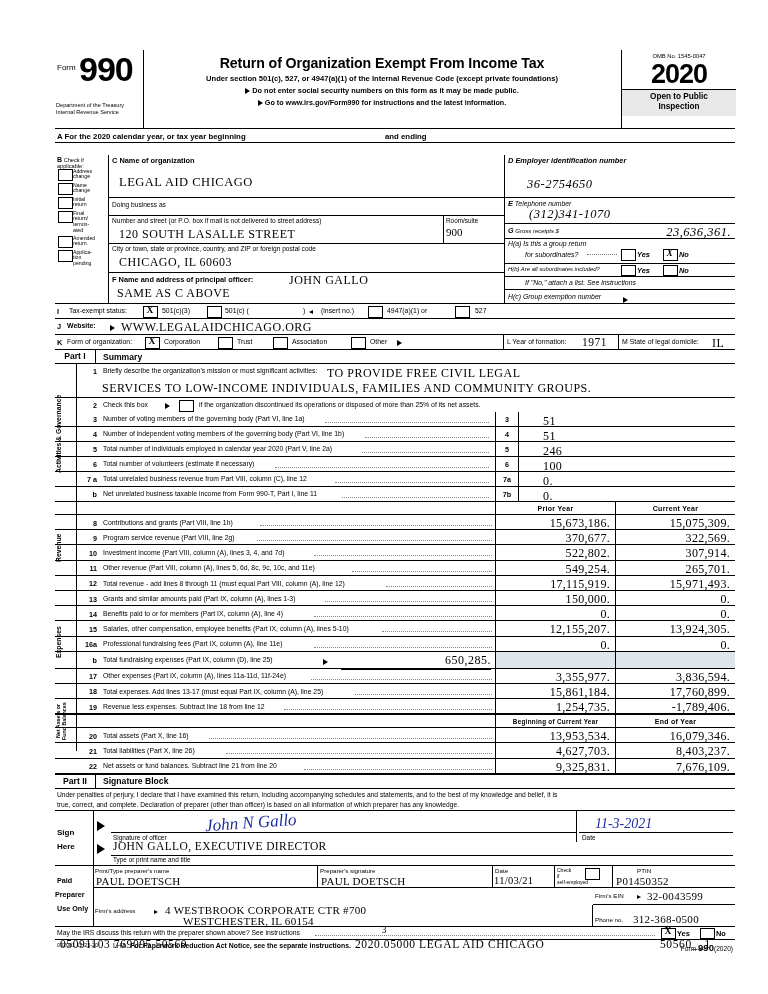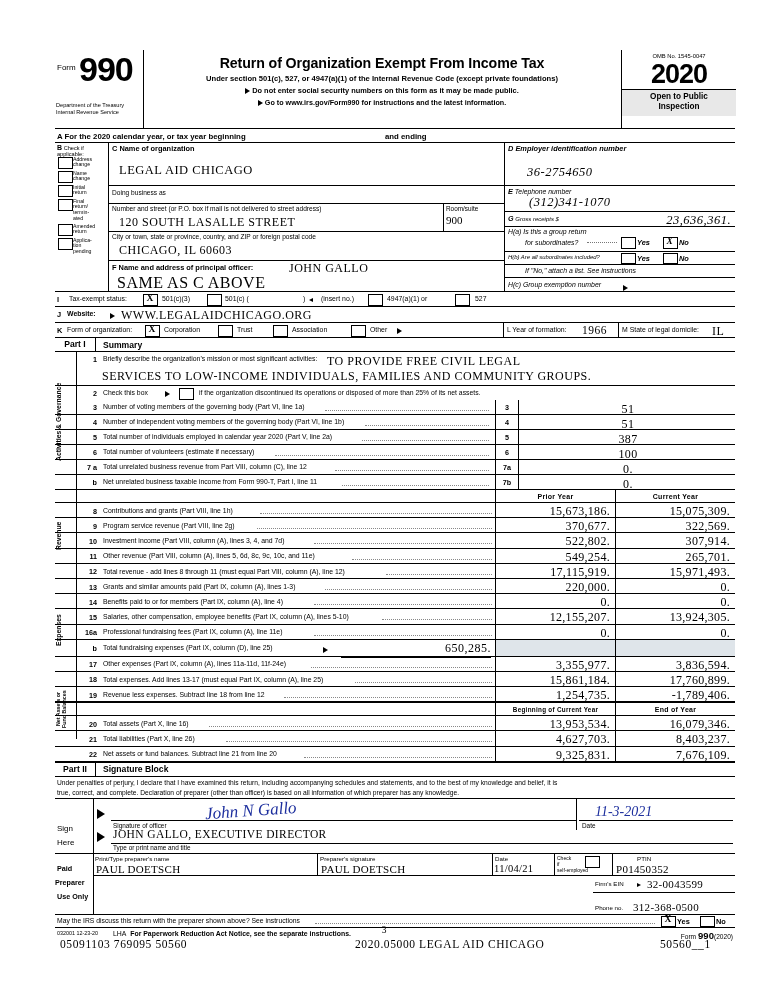--- a/index.html
+++ b/index.html
@@ -32,21 +32,21 @@
   .omb{font-size:5.8px;margin-top:3px;}
   .yr{font-size:27px;font-weight:bold;letter-spacing:-1px;line-height:1;margin-top:2px;border-bottom:1.3px solid #000;padding-bottom:1px;}
   .otp{font-size:8.2px;font-weight:bold;background:#e8e8e8;padding:2px 0 3px;line-height:1.25;}
 
   
   .rowA{height:13px;border-bottom:1.3px solid #000;position:relative;}
   .rowA .a1{position:absolute;left:2px;top:2.5px;font-size:7.8px;font-weight:bold;}
   .rowA .a2{position:absolute;left:330px;top:2.5px;font-size:7.8px;font-weight:bold;}
 
   
-  .blk{position:relative;height:148px;border-bottom:1.3px solid #000;}
+  .blk{position:relative;height:148px;border-bottom:1.3px solid #000;margin-top:12px;}
   .colB{position:absolute;left:0;top:0;width:53px;height:148px;border-right:1.3px solid #000;}
   .colB .bt{position:absolute;left:2px;top:1px;font-size:5.6px;}
   .bt b{font-size:7px;}
   .cklist{position:absolute;left:1px;top:14px;width:51px;}
   .ckrow{position:relative;height:auto;margin-bottom:1px;min-height:13px;}
   .ckbox{position:absolute;left:2px;top:0;width:13px;height:10px;border:1px solid #000;background:#fff;}
   .cklab{position:absolute;left:17px;top:-0.5px;font-size:5.2px;line-height:1.12;}
 
   .colC{position:absolute;left:54px;top:0;width:395px;height:148px;border-right:1.3px solid #000;}
   .cRow{position:relative;border-bottom:1px solid #000;}
@@ -79,32 +79,32 @@
   .pbody{position:relative;}
   .sidebar{position:absolute;left:0;top:0;width:22px;border-right:1.2px solid #000;box-sizing:border-box;}
   .vlab{writing-mode:vertical-rl;transform:rotate(180deg);font-size:6.8px;font-weight:bold;white-space:nowrap;text-align:center;width:100%;}
   .vlab2{writing-mode:vertical-rl;transform:rotate(180deg);font-size:5.3px;font-weight:bold;text-align:center;width:100%;line-height:1.15;}
 
   .lrow{position:relative;height:14px;border-bottom:1px solid #000;}
   .lnum{position:absolute;left:26px;top:3.3px;font-size:7.2px;font-weight:bold;width:16px;text-align:right;}
   .ltxt{position:absolute;left:48px;top:3.4px;font-size:6.85px;white-space:nowrap;}
   .ldots{position:absolute;top:9.5px;height:0;border-bottom:1.2px dotted #888;}
   .bnum{position:absolute;left:440px;top:0;width:24px;height:100%;border-left:1.1px solid #000;border-right:1.1px solid #000;box-sizing:border-box;font-size:7.2px;font-weight:bold;text-align:center;padding-top:3.2px;}
-  .bval{position:absolute;left:468px;top:0;width:216px;height:100%;text-align:center;padding-right:6px;box-sizing:border-box;font-family:"Liberation Serif",serif;font-size:12px;padding-top:1.5px;letter-spacing:.4px;}
+  .bval{position:absolute;left:488px;top:0;width:216px;height:100%;text-align:left;padding-right:6px;box-sizing:border-box;font-family:"Liberation Serif",serif;font-size:12px;padding-top:1.5px;letter-spacing:.4px;}
 
   
   .mrow{position:relative;height:14.2px;border-bottom:1px solid #000;}
   .mrow .c1{position:absolute;left:440px;top:0;width:120px;height:100%;border-left:1.2px solid #000;text-align:right;padding-right:5px;box-sizing:border-box;font-family:"Liberation Serif",serif;font-size:12px;padding-top:1px;letter-spacing:.3px;}
   .mrow .c2{position:absolute;left:560px;top:0;width:120px;height:100%;border-left:1.2px solid #000;text-align:right;padding-right:5px;box-sizing:border-box;font-family:"Liberation Serif",serif;font-size:12px;padding-top:1px;letter-spacing:.3px;}
   .hdrrow{position:relative;height:12px;border-bottom:1.2px solid #000;}
   .hdrrow .c1,.hdrrow .c2{font-family:"Liberation Sans",sans-serif;font-size:7px;font-weight:bold;text-align:center;padding-top:2.5px;padding-right:0;}
   .shade{background:#dfe5ea;}
   .sigblk{position:relative;height:54px;border-bottom:1.4px solid #000;}
   .sigleft{position:absolute;left:0;top:0;width:38px;height:54px;border-right:1.1px solid #000;}
-  .sigleft div{font-size:8px;font-weight:normal;margin-top:8px;}
+  .sigleft div{font-size:8px;font-weight:bold;}
   .sigarrow{position:absolute;left:42px;width:0;height:0;border-left:8px solid #000;border-top:5px solid transparent;border-bottom:5px solid transparent;}
   .sigline{position:absolute;border-bottom:1px solid #000;}
   .sigcap{position:absolute;font-size:6.4px;}
   .sigval{position:absolute;font-family:"Liberation Serif",serif;font-size:11.5px;letter-spacing:.4px;}
   .handwrite{position:absolute;font-family:"Liberation Serif",serif;color:#1d2f9e;font-style:italic;}
 
   
   .prep{position:relative;height:60px;border-bottom:1.3px solid #000;}
   .prepleft{position:absolute;left:0;top:0;width:38px;height:60px;border-right:1.1px solid #000;font-size:7.2px;font-weight:bold;line-height:1.05;}
   .cell{position:absolute;box-sizing:border-box;}
@@ -214,21 +214,21 @@
           <span class="roomval">900</span>
         </span>
       </div>
       <div class="cRow" style="height:28px">
         <span class="cCap">City or town, state or province, country, and ZIP or foreign postal code</span>
         <span class="cVal mono" style="top:11px;font-size:12px">CHICAGO, IL  60603</span>
       </div>
       <div class="cRow" style="height:34px;border-bottom:none">
         <span class="cCap" style="top:2px"><b>F Name and address of principal officer:</b></span>
         <span class="mono" style="position:absolute;left:180px;top:0px;font-size:12px">JOHN GALLO</span>
-        <span class="mono" style="position:absolute;left:8px;top:13px;font-size:16px">SAME AS C ABOVE</span>
+        <span class="mono" style="position:absolute;left:8px;top:13px;font-size:12px">SAME AS C ABOVE</span>
       </div>
     </div>
 
     <div class="colD">
       <div class="dRow" style="height:42px">
         <span class="dCap"><b>D Employer identification number</b></span>
         <span class="dVal mono" style="top:22px;font-size:12.5px">36-2754650</span>
       </div>
       <div class="dRow" style="height:25px">
         <span class="dCap"><b style="font-size:7.4px">E</b> <span>Telephone number</span></span>
@@ -294,21 +294,21 @@
     <span class="cap" style="left:109px">Corporation</span>
     <span class="sq" style="position:absolute;left:163px;top:2px"></span>
     <span class="cap" style="left:182px">Trust</span>
     <span class="sq" style="position:absolute;left:218px;top:2px"></span>
     <span class="cap" style="left:237px">Association</span>
     <span class="sq" style="position:absolute;left:296px;top:2px"></span>
     <span class="cap" style="left:315px">Other</span>
     <span class="tri" style="position:absolute;left:342px;top:5px"></span>
     <span style="position:absolute;left:448px;top:0;bottom:0;border-left:1.2px solid #000"></span>
     <span class="cap" style="left:452px">L Year of formation:</span>
-    <span class="mono" style="position:absolute;left:527px;top:1px;font-size:11.5px">1966</span>
+    <span class="mono" style="position:absolute;left:527px;top:1px;font-size:11.5px">1971</span>
     <span style="position:absolute;left:563px;top:0;bottom:0;border-left:1.2px solid #000"></span>
     <span class="cap" style="left:567px">M State of legal domicile:</span>
     <span class="mono" style="position:absolute;left:657px;top:1px;font-size:12px">IL</span>
   </div>
 
   <div class="partbar">
     <div class="partbox">Part I</div>
     <div class="parttitle">Summary</div>
   </div>
 
@@ -357,21 +357,21 @@
             <span class="ltxt">Number of independent voting members of the governing body (Part VI, line 1b)</span>
             <span class="ldots" style="left:309.95px;right:246px"></span>
             <span class="bnum">4</span>
             <span class="bval">51</span>
           </div>
           <div class="lrow">
             <span class="lnum">5</span>
             <span class="ltxt">Total number of individuals employed in calendar year 2020 (Part V, line 2a)</span>
             <span class="ldots" style="left:306.6px;right:246px"></span>
             <span class="bnum">5</span>
-            <span class="bval">387</span>
+            <span class="bval">246</span>
           </div>
           <div class="lrow">
             <span class="lnum">6</span>
             <span class="ltxt">Total number of volunteers (estimate if necessary)</span>
             <span class="ldots" style="left:219.5px;right:246px"></span>
             <span class="bnum">6</span>
             <span class="bval">100</span>
           </div>
           <div class="lrow">
             <span class="lnum">7 a</span>
@@ -429,21 +429,21 @@
             <span class="ldots" style="left:330.8px;right:243px;top:10px"></span>
             <span class="c1">17,115,919.</span>
             <span class="c2">15,971,493.</span>
           </div>
         </div>
     <div id="expense-rows">
           <div class="mrow">
             <span class="lnum" style="top:3.6px">13</span>
             <span class="ltxt" style="top:3.8px">Grants and similar amounts paid (Part IX, column (A), lines 1-3)</span>
             <span class="ldots" style="left:269.6px;right:243px;top:10px"></span>
-            <span class="c1">220,000.</span>
+            <span class="c1">150,000.</span>
             <span class="c2">0.</span>
           </div>
           <div class="mrow">
             <span class="lnum" style="top:3.6px">14</span>
             <span class="ltxt" style="top:3.8px">Benefits paid to or for members (Part IX, column (A), line 4)</span>
             <span class="ldots" style="left:259.4px;right:243px;top:10px"></span>
             <span class="c1">0.</span>
             <span class="c2">0.</span>
           </div>
           <div class="mrow">
@@ -565,39 +565,45 @@
     <div class="cell" style="left:38px;top:0;width:225px;height:22px;border-bottom:1px solid #000;border-right:1px solid #000">
       <span class="ccap">Print/Type preparer's name</span>
       <span class="cval">PAUL DOETSCH</span>
     </div>
     <div class="cell" style="left:263px;top:0;width:175px;height:22px;border-bottom:1px solid #000;border-right:1px solid #000">
       <span class="ccap">Preparer's signature</span>
       <span class="cval">PAUL DOETSCH</span>
     </div>
     <div class="cell" style="left:438px;top:0;width:62px;height:22px;border-bottom:1px solid #000;border-right:1px solid #000">
       <span class="ccap">Date</span>
-      <span class="cval" style="left:1px;font-size:10.5px">11/04/21</span>
+      <span class="cval" style="left:1px;font-size:10.5px">11/03/21</span>
     </div>
     <div class="cell" style="left:500px;top:0;width:58px;height:22px;border-bottom:1px solid #000;border-right:1px solid #000">
       <span style="position:absolute;left:2px;top:0.5px;font-size:5px;line-height:1.2;white-space:pre-line">Check
 if
 self-employed</span>
       <span class="sq" style="position:absolute;left:30px;top:2px"></span>
     </div>
     <div class="cell" style="left:558px;top:0;width:122px;height:22px;border-bottom:1px solid #000">
       <span class="ccap" style="left:24px">PTIN</span>
       <span class="cval">P01450352</span>
     </div>
 
     <div class="cell" style="left:538px;top:22px;width:142px;height:17px;border-bottom:1px solid #000">
       <span class="ccap" style="top:4px">Firm's EIN</span>
       <span class="tri-s" style="position:absolute;left:44px;top:7px"></span>
       <span class="cval" style="left:54px;top:2px">32-0043599</span>
     </div>
 
+    <div class="cell" style="left:38px;top:39px;width:500px;height:21px;border-right:1px solid #000">
+      <span class="ccap" style="top:2px">Firm's address</span>
+      <span class="tri-s" style="position:absolute;left:61px;top:5px"></span>
+      <span class="cval" style="left:72px;top:-1px">4 WESTBROOK CORPORATE CTR #700</span>
+      <span class="cval" style="left:90px;top:10px">WESTCHESTER, IL 60154</span>
+    </div>
     <div class="cell" style="left:538px;top:39px;width:142px;height:21px">
       <span class="ccap" style="top:11px">Phone no.</span>
       <span class="cval" style="left:40px;top:8px">312-368-0500</span>
     </div>
   </div>
 
   <div class="irsrow">
     <span style="position:absolute;left:2px;top:2px;font-size:6.8px">May the IRS discuss this return with the preparer shown above? See instructions</span>
     <span style="position:absolute;left:260px;top:8px;width:340px;border-bottom:1.1px dotted #888"></span>
     <span class="sq x" style="position:absolute;left:606px;top:0.5px"></span>

